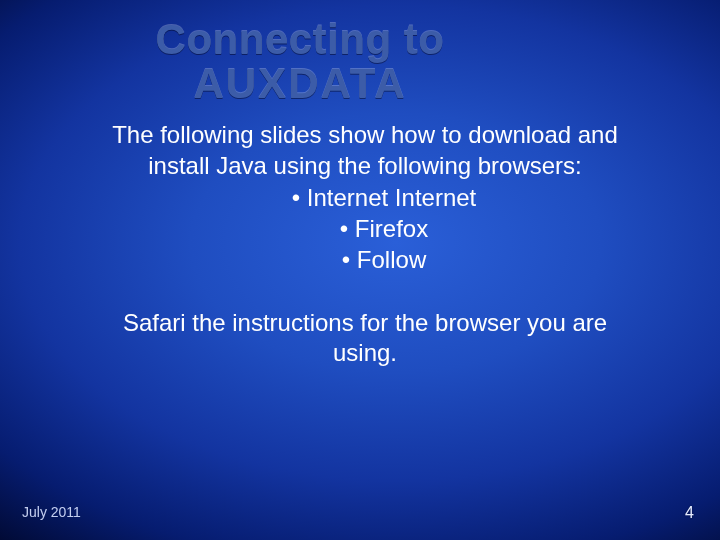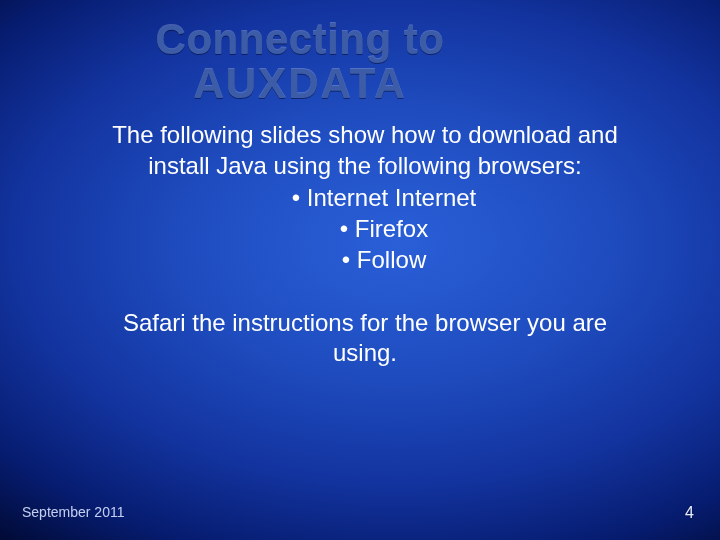--- a/index.html
+++ b/index.html
@@ -95,15 +95,15 @@
   <div class="body">
     <p>The following slides show how to download and install Java using the following browsers:</p>
     <ul class="bullets">
       <li>Internet Internet</li>
       <li>Firefox</li>
       <li>Follow</li>
     </ul>
     <p class="para2">Safari the instructions for the browser you are using.</p>
   </div>
 
-  <div class="footer-date">September 2011</div>
+  <div class="footer-date">July 2011</div>
   <div class="page-num">4</div>
 </div>
 
 </body></html>

